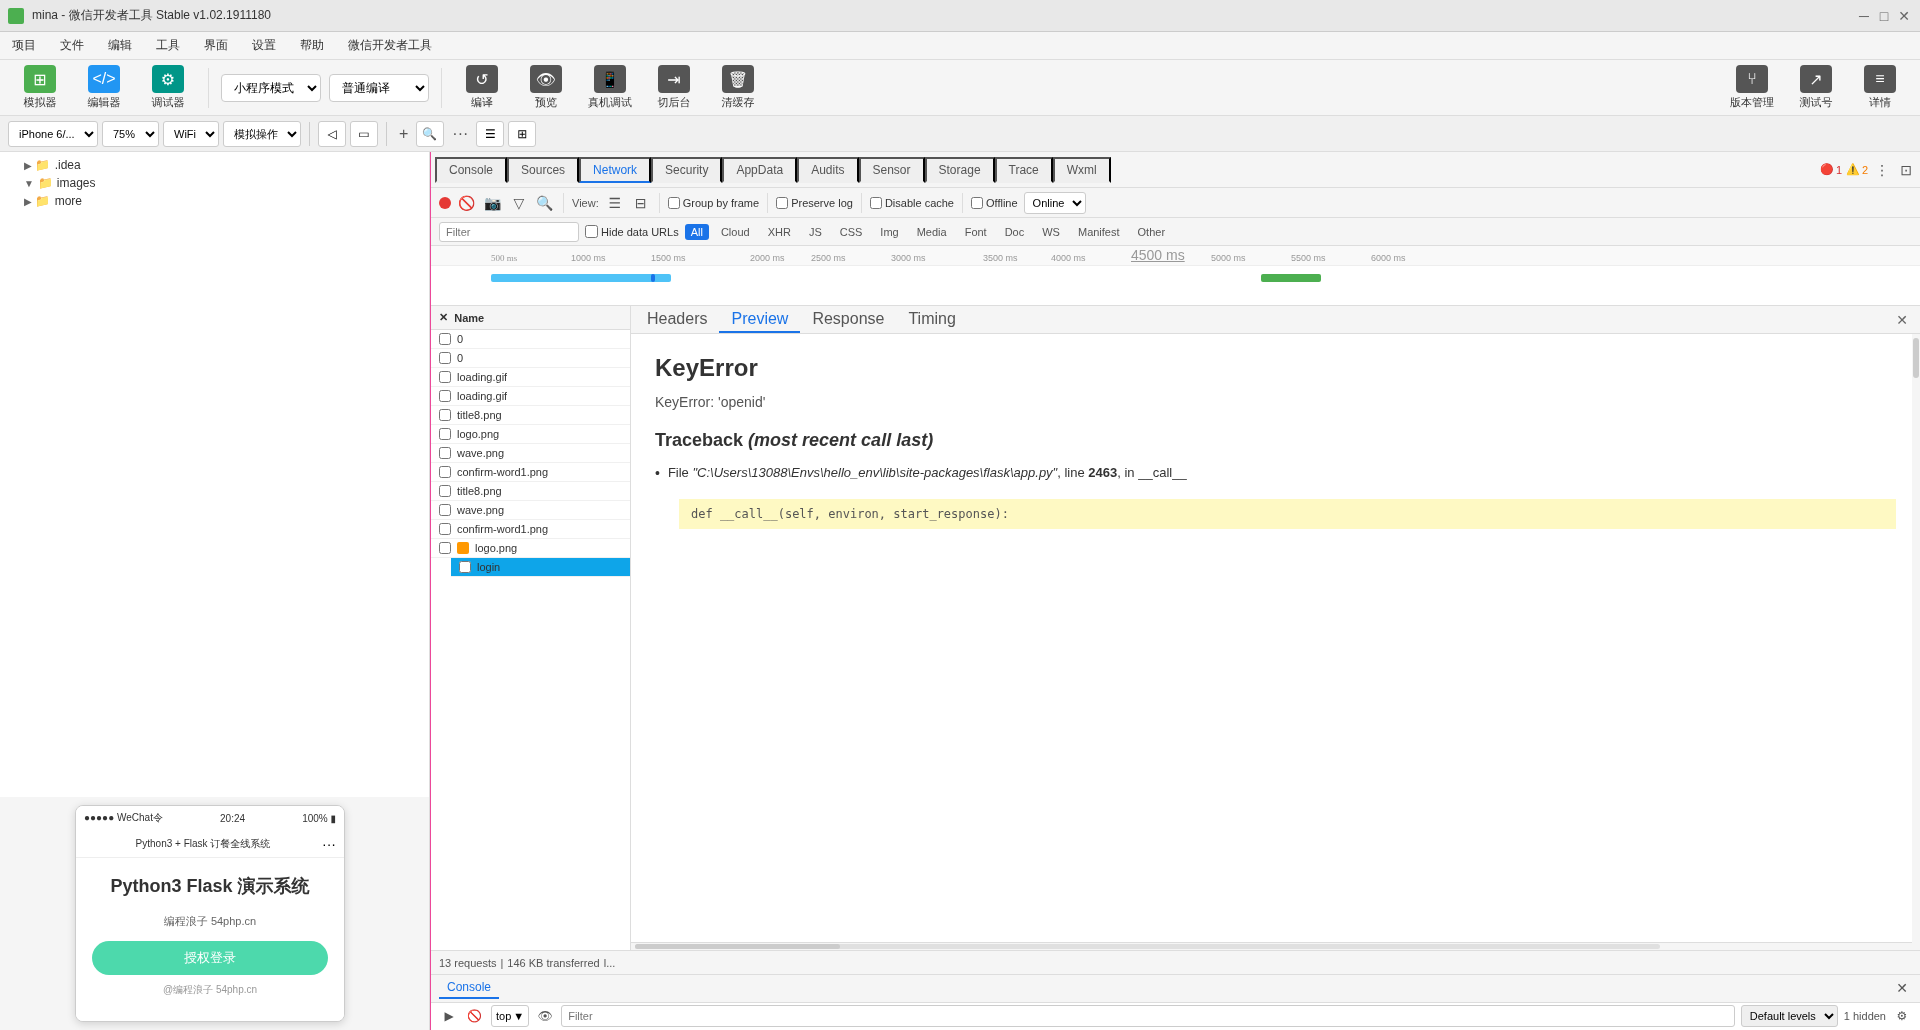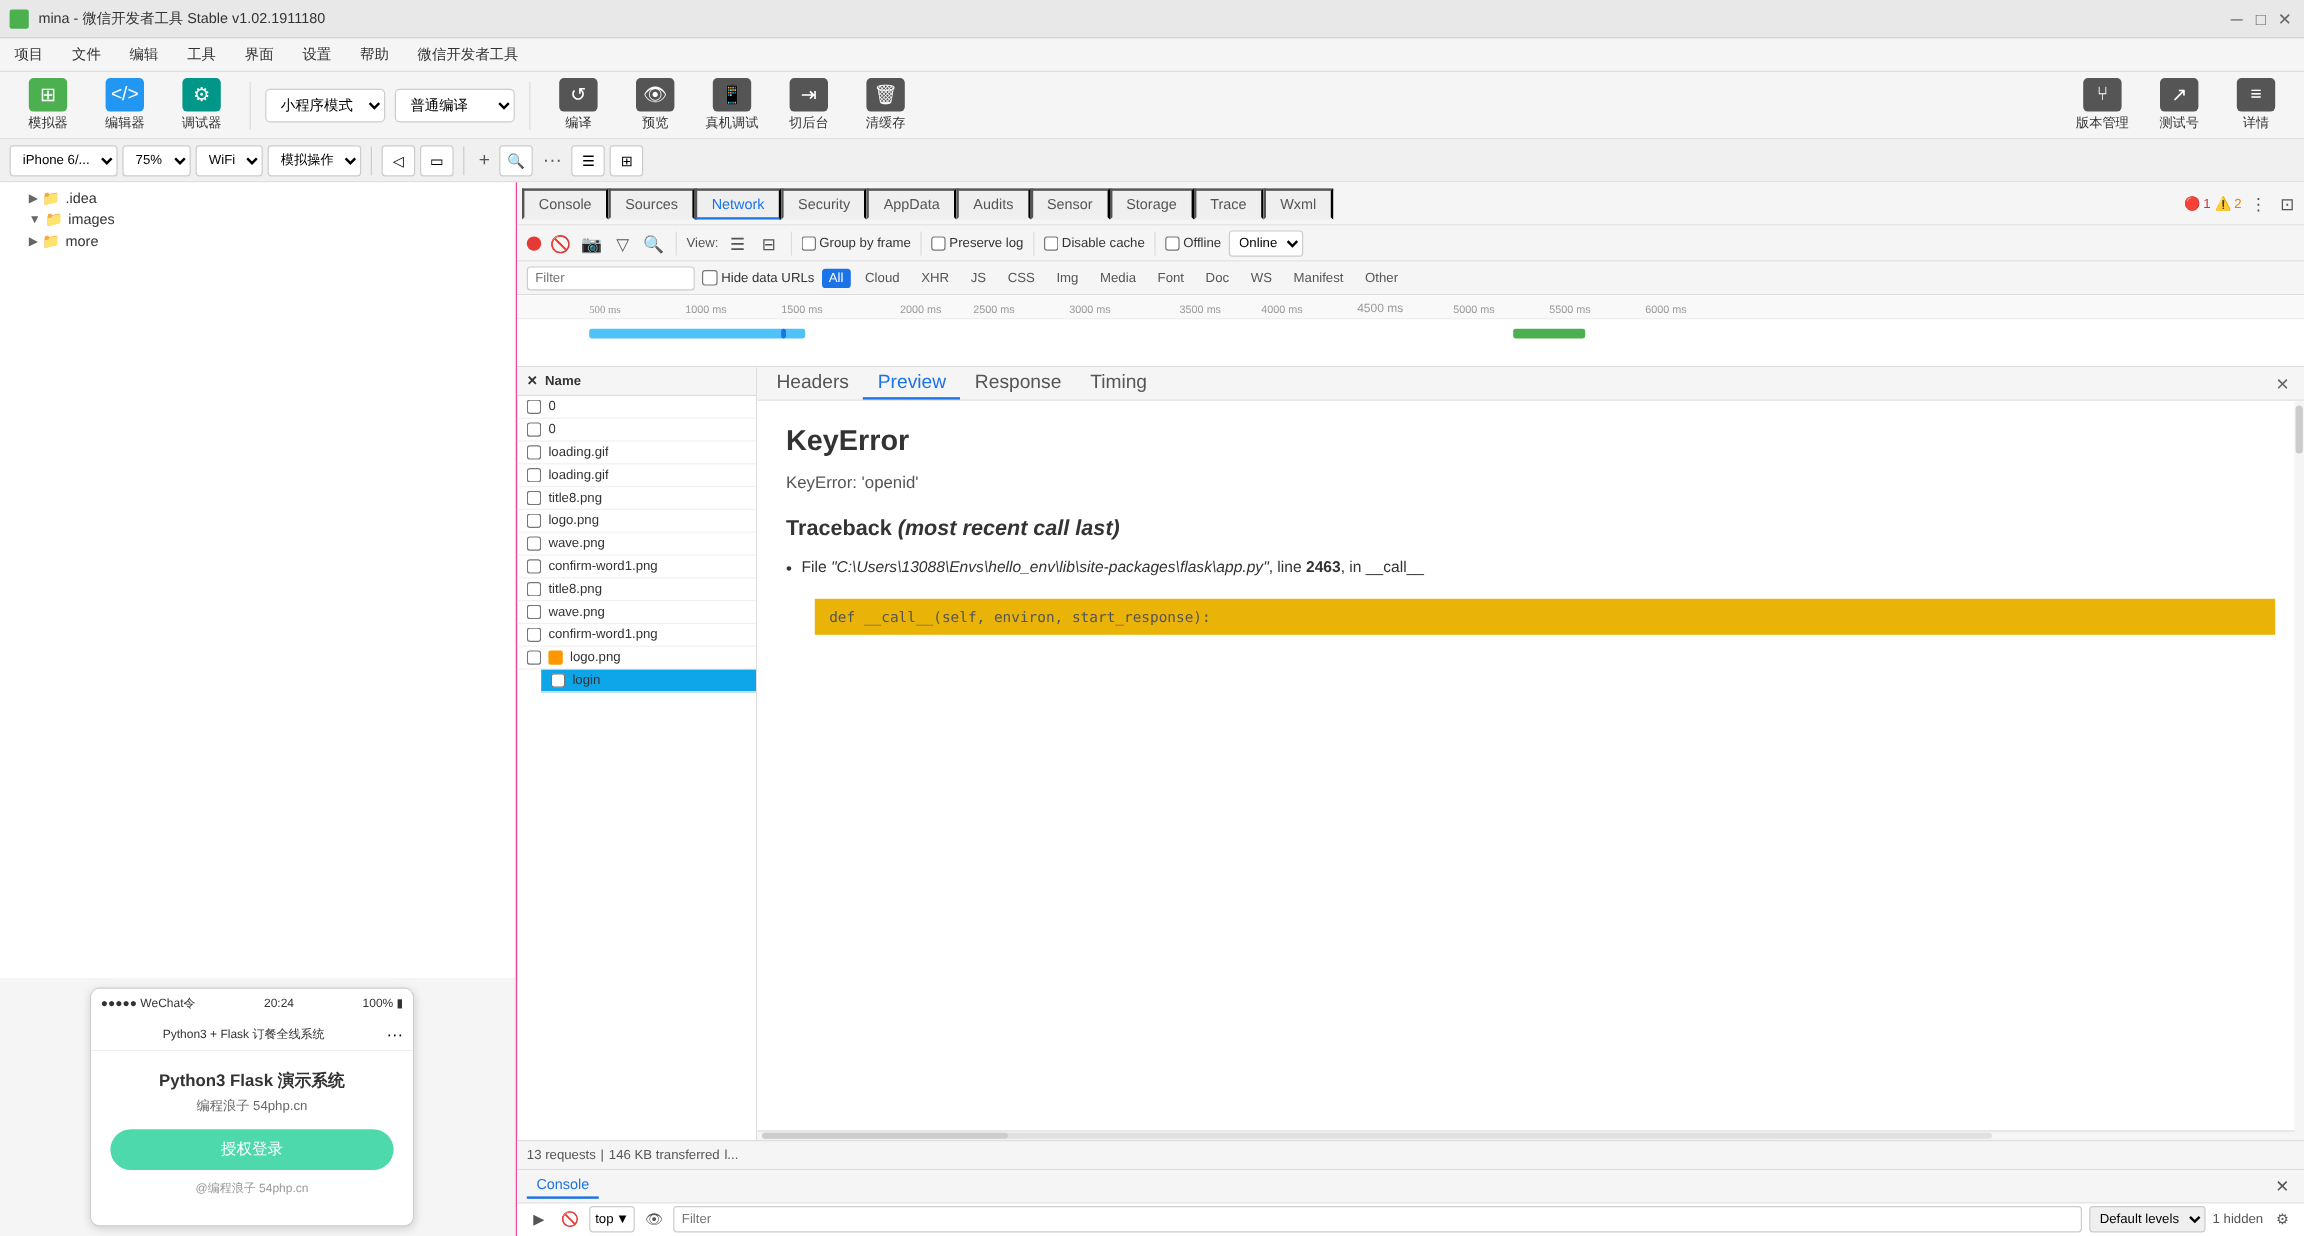--- a/index.html
+++ b/index.html
@@ -48,21 +48,21 @@
     
     #phone-frame { width: 420px; background: #f5f5f5; flex-shrink: 0; padding: 8px; }
     .phone { width: 270px; margin: 0 auto; background: white; border-radius: 8px; border: 1px solid #ccc; overflow: hidden; box-shadow: 0 2px 8px rgba(0,0,0,0.15); }
     .phone-status { background: white; height: 24px; display: flex; align-items: center; justify-content: space-between; padding: 0 8px; font-size: 10px; color: #333; }
     .phone-nav { background: white; height: 28px; display: flex; align-items: center; padding: 0 8px; border-bottom: 1px solid #eee; font-size: 11px; }
     .phone-body { background: #f0f0f0; }
     .phone-hero { background: linear-gradient(135deg, #4dd9ac, #2ab8a0); height: 140px; display: flex; flex-direction: column; align-items: center; justify-content: center; color: white; }
     .phone-hero-title { font-size: 20px; font-weight: bold; letter-spacing: 4px; }
     .phone-rabbit { font-size: 36px; margin-top: 4px; }
     .phone-content { padding: 16px; background: white; }
-    .phone-main-title { font-size: 14px; font-weight: bold; text-align: center; color: #333; margin-bottom: 4px; }
+    .phone-main-title { font-size: 18px; font-weight: bold; text-align: center; color: #333; margin-bottom: 16px; }
     .phone-subtitle { font-size: 11px; color: #666; text-align: center; margin-bottom: 12px; }
     .phone-btn { background: #4dd9ac; color: white; border: none; border-radius: 20px; padding: 8px 0; width: 100%; font-size: 13px; cursor: pointer; }
     .phone-footer { text-align: center; font-size: 10px; color: #999; padding: 8px 0; }
 
     
     #devtools { flex: 1; background: white; display: flex; flex-direction: column; border-left: 1px solid #ec4899; }
 
     
     #dt-tabs { display: flex; align-items: center; background: #f5f5f5; border-bottom: 1px solid #ddd; height: 36px; padding: 0 4px; }
     .dt-tab { padding: 4px 12px; font-size: 12px; cursor: pointer; color: #555; border-bottom: 2px solid transparent; white-space: nowrap; }
@@ -111,21 +111,21 @@
     .preview-close { margin-left: auto; cursor: pointer; font-size: 14px; color: #666; padding: 0 8px; }
     .preview-content { flex: 1; overflow-y: auto; padding: 20px 24px; background: white; }
     .error-title { font-size: 24px; font-weight: bold; color: #333; margin-bottom: 12px; }
     .error-message { font-size: 14px; color: #555; margin-bottom: 20px; }
     .traceback-title { font-size: 18px; font-weight: bold; color: #333; margin-bottom: 12px; }
     .traceback-title em { font-style: italic; font-weight: bold; }
     .traceback-item { display: flex; gap: 8px; margin-bottom: 12px; align-items: flex-start; }
     .traceback-bullet { color: #333; font-size: 14px; flex-shrink: 0; margin-top: 2px; }
     .traceback-text { font-size: 13px; color: #333; line-height: 1.5; }
     .traceback-text .file-path { font-style: italic; }
-    .traceback-code { font-size: 12px; color: #555; font-family: monospace; margin-top: 16px; margin-left: 24px; padding: 8px 12px; background: #eab308; }
+    .traceback-code { font-size: 12px; color: #555; font-family: monospace; margin-top: 16px; margin-left: 24px; padding: 8px 12px; background: #fef9c3; }
     .preview-scrollbar { position: absolute; right: 0; top: 28px; bottom: 0; width: 8px; background: #f5f5f5; }
     .preview-scrollbar-thumb { width: 6px; height: 40px; background: #ccc; border-radius: 3px; margin: 0 auto; margin-top: 4px; }
 
     
     #status-bar { height: 24px; background: #f5f5f5; border-top: 1px solid #ddd; display: flex; align-items: center; padding: 0 8px; font-size: 11px; color: #555; gap: 4px; }
 
     
     #console-area { height: 56px; border-top: 1px solid #ddd; background: white; display: flex; flex-direction: column; }
     #console-tabs { display: flex; align-items: center; background: #f5f5f5; border-bottom: 1px solid #ddd; height: 28px; padding: 0 8px; gap: 2px; }
     .console-tab-btn { height: 22px; padding: 0 8px; font-size: 12px; cursor: pointer; background: transparent; border: none; color: #555; border-bottom: 2px solid transparent; }
@@ -378,21 +378,21 @@
 
       <div style="position:absolute;top:0;left:0;right:0;height:20px;background:#f9f9f9;border-bottom:1px solid #eee;display:flex;align-items:flex-end;padding-bottom:2px;overflow:hidden;">
         <span style="position:absolute;left:60px;font-size:9px;color:#999;font-family:Liberation Serif, serif;">500 ms</span>
         <span style="position:absolute;left:140px;font-size:9px;color:#999;">1000 ms</span>
         <span style="position:absolute;left:220px;font-size:9px;color:#999;">1500 ms</span>
         <span style="position:absolute;left:300px;font-size:9px;color:#999;margin-left:19px;">2000 ms</span>
         <span style="position:absolute;left:380px;font-size:9px;color:#999;">2500 ms</span>
         <span style="position:absolute;left:460px;font-size:9px;color:#999;">3000 ms</span>
         <span style="position:absolute;left:552px;font-size:9px;color:#999;">3500 ms</span>
         <span style="position:absolute;left:620px;font-size:9px;color:#999;">4000 ms</span>
-        <span style="position:absolute;left:700px;font-size:10px;color:#999;">4500 ms</span>
+        <span style="position:absolute;left:700px;font-size:14px;color:#999;text-decoration:underline;">4500 ms</span>
         <span style="position:absolute;left:780px;font-size:9px;color:#999;">5000 ms</span>
         <span style="position:absolute;left:860px;font-size:9px;color:#999;">5500 ms</span>
         <span style="position:absolute;left:940px;font-size:9px;color:#999;">6000 ms</span>
       </div>
 
       <div style="position:absolute;top:28px;left:60px;width:180px;height:8px;background:#4fc3f7;border-radius:2px;"></div>
       <div style="position:absolute;top:28px;left:220px;width:4px;height:8px;background:#1a73e8;border-radius:2px;"></div>
       <div style="position:absolute;top:28px;left:830px;width:60px;height:8px;background:#4CAF50;border-radius:2px;"></div>
     </div>
 

